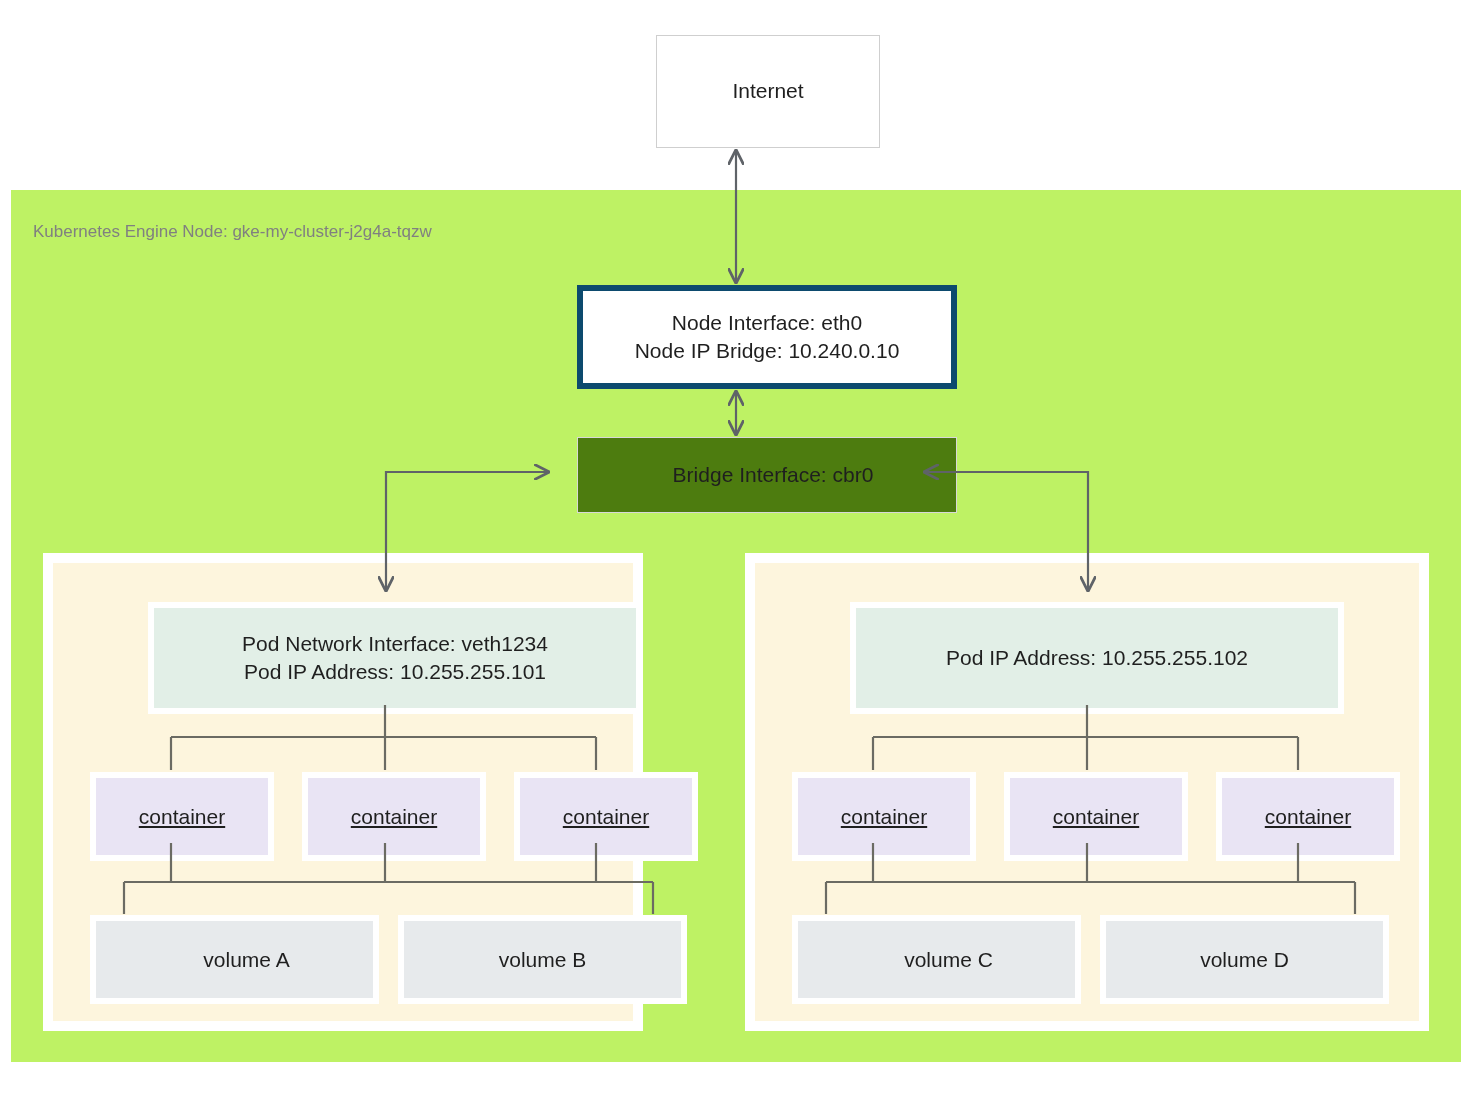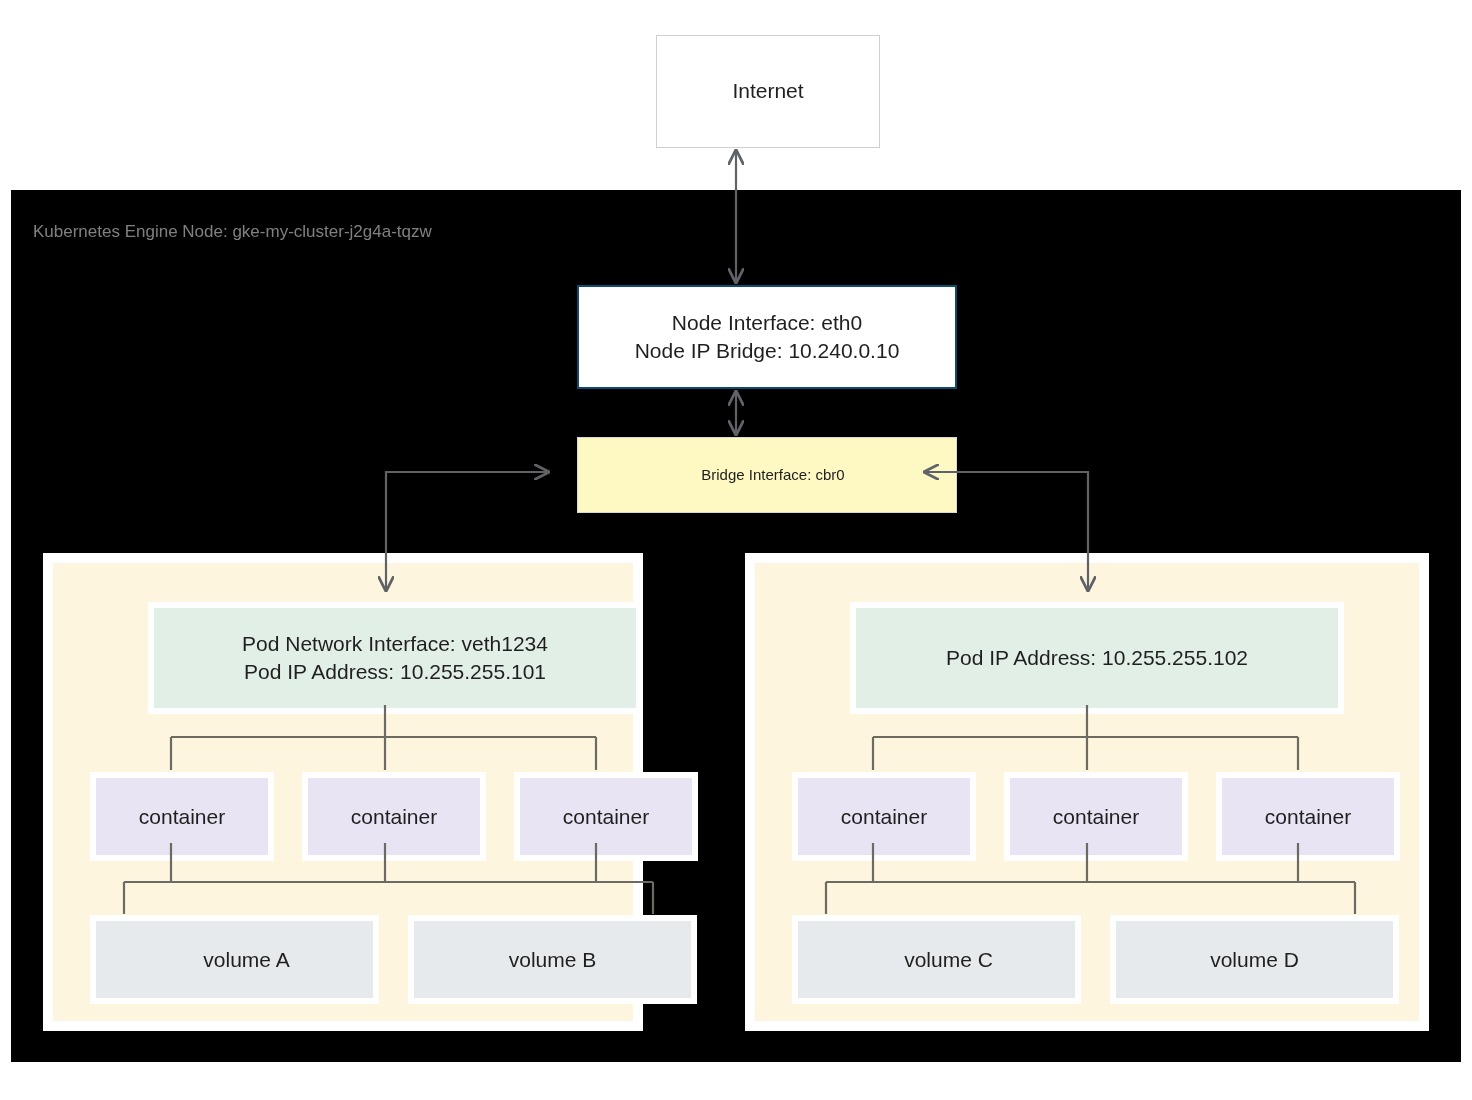--- a/index.html
+++ b/index.html
@@ -45,52 +45,52 @@
     font-size: 21px;
   }
 
   
   .region-node {
     position: absolute;
     left: 11px;
     top: 190px;
     width: 1450px;
     height: 872px;
-    background: #000000;
+    background: #bef264;
   }
   .region-node-label {
     position: absolute;
     left: 22px;
     top: 32px;
     font-size: 17px;
     color: #808080;
   }
 
   
   .box-eth0 {
     left: 546px;
     top: 285px;
     width: 380px;
     height: 104px;
     background: #ffffff;
-    border: 2px solid #0c4a6e;
+    border: 6px solid #0c4a6e;
     font-size: 21px;
     flex-direction: column;
   }
   .box-eth0 .line { display: block; }
 
   
   .box-bridge {
     left: 546px;
     top: 437px;
     width: 380px;
     height: 76px;
-    background: #fef9c3;
+    background: #4d7c0f;
     border: 1px solid #d8d8d8;
-    font-size: 15px;
+    font-size: 21px;
     padding-left: 12px;
   }
 
   
   .region-pod {
     position: absolute;
     box-sizing: border-box;
     background: #fdf5dd;
     border: 10px solid #ffffff;
   }
@@ -124,20 +124,21 @@
     background: #e9e4f4;
     border: 6px solid #ffffff;
     display: flex;
     align-items: center;
     justify-content: center;
     font-size: 21px;
     color: #1f1f1f;
     top: 209px;
     width: 184px;
     height: 89px;
+    text-decoration: underline;
   }
   .ctr-1 { left: 37px; }
   .ctr-2 { left: 249px; }
   .ctr-3 { left: 461px; }
 
   
   .box-volume {
     position: absolute;
     box-sizing: border-box;
     background: #e7eaec;
@@ -145,21 +146,21 @@
     display: flex;
     align-items: center;
     justify-content: center;
     font-size: 21px;
     color: #1f1f1f;
     top: 352px;
     width: 289px;
     height: 89px;
   }
   .vol-1 { left: 37px; padding-left: 24px; }
-  .vol-2 { left: 355px; }
+  .vol-2 { left: 345px; }
 
   
   #wires {
     position: absolute;
     left: 0;
     top: 0;
     width: 1472px;
     height: 1100px;
     pointer-events: none;
   }

